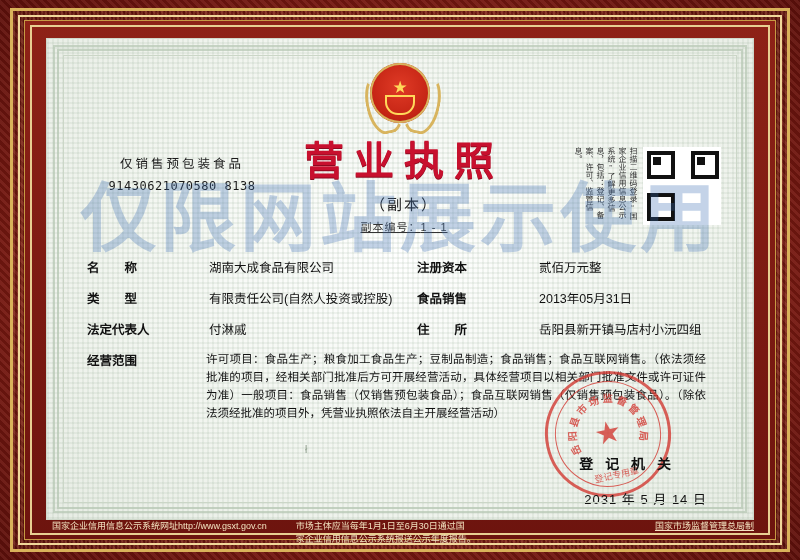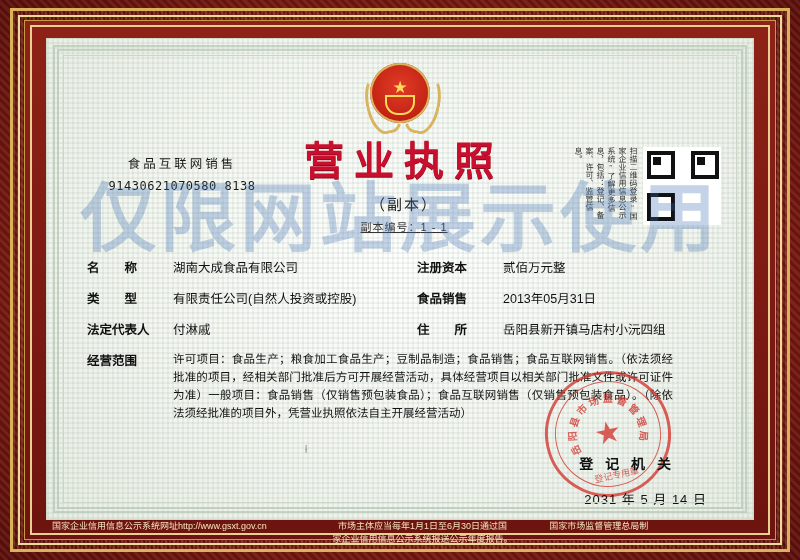--- a/index.html
+++ b/index.html
@@ -115,22 +115,22 @@
 
   
   .fields{position:absolute;left:14px;right:14px;top:196px;}
   .row{display:flex;margin-bottom:12px;}
   .col-l{width:330px;display:flex;}
   .col-r{flex:1;display:flex;}
   .lab{
     width:78px;min-width:78px;font-size:12.5px;color:#111;
     display:flex;justify-content:space-between;font-weight:bold;text-align:right;
   }
-  .val{font-size:12.5px;color:#111;padding-left:8px;}
-  .scope-row{display:flex;margin-top:2px;}
+  .val{font-size:12.5px;color:#111;padding-left:8px;margin-left:36px;}
+  .scope-row{display:flex;margin-top:2px;gap:33px;}
   .scope-lab{width:78px;min-width:78px;font-size:12.5px;font-weight:bold;color:#111;
     display:flex;justify-content:space-between;}
   .scope-val{font-size:11.5px;line-height:18px;color:#111;padding-left:8px;width:500px;text-align:justify;}
 
   
   .seal{
     position:absolute;right:56px;top:310px;width:120px;height:120px;border-radius:50%;
     border:3px solid #d2362f;opacity:.78;transform:rotate(-12deg);
   }
   .seal:before{
@@ -161,22 +161,22 @@
     letter-spacing:4px;white-space:nowrap;pointer-events:none;user-select:none;
   }
 
   
   .footer{
     position:absolute;left:46px;right:46px;bottom:12px;height:28px;
     display:flex;align-items:flex-start;justify-content:space-between;
     color:#f3e3c0;font-size:9px;line-height:13px;
   }
   .footer .fl{width:250px;padding-left:6px;}
-  .footer .fc{width:260px;text-align:center;}
-  .footer .fr{width:210px;text-align:left;}
+  .footer .fc{width:260px;}
+  .footer .fr{width:210px;text-align:right;text-decoration:underline;}
   .tinymark{position:absolute;left:232px;bottom:44px;font-size:10px;color:#8a9a88;}
 </style>
 </head>
 <body>
 
 <div id="cert">
   <div class="ring ring1"></div>
   <div class="ring ring2"></div>
   <div class="ring ring3"></div>
   <div class="ring ring4"></div>
@@ -193,21 +193,21 @@
 
       <div class="title-wrap">
         <div class="title">营业执照</div>
         <div class="subtitle">（副本）</div>
         <div class="copyno">
           <span>副本编号：</span><span>1 - 1</span>
         </div>
       </div>
 
       <div class="code-block">
-        <div class="code-label">食品互联网销售</div>
+        <div class="code-label">仅销售预包装食品</div>
         <div class="code-value">91430621070580 8138</div>
       </div>
 
       <div class="qr-block">
         <div class="qr-note">扫描二维码登录“国家企业信用信息公示系统”了解更多信息，包括：登记、备案、许可、监管信息。</div>
         <div class="qr">
             <span class="qrdot"></span>
           </div>
       </div>
 

